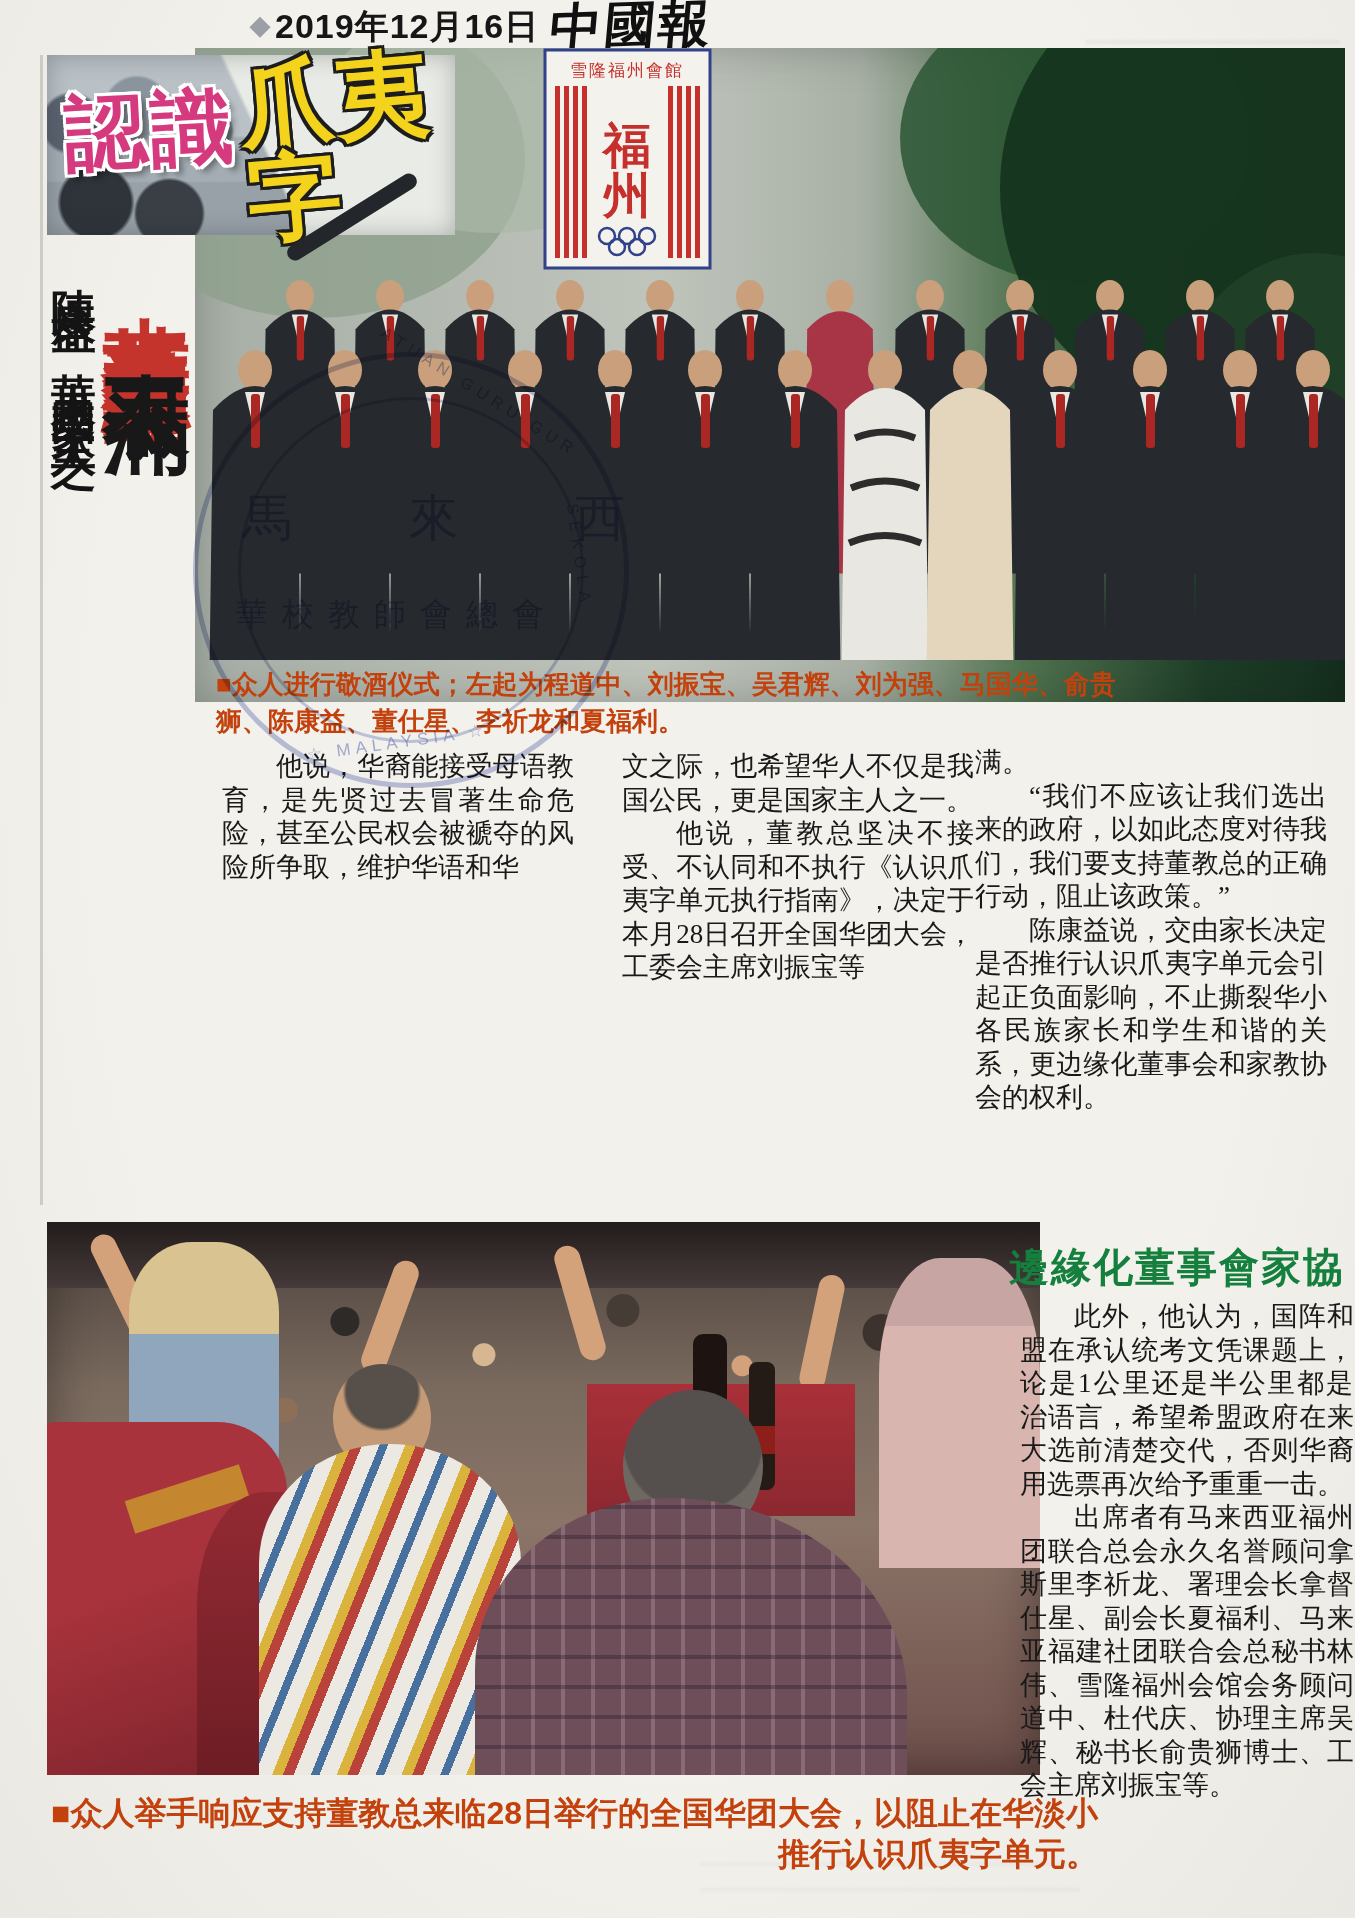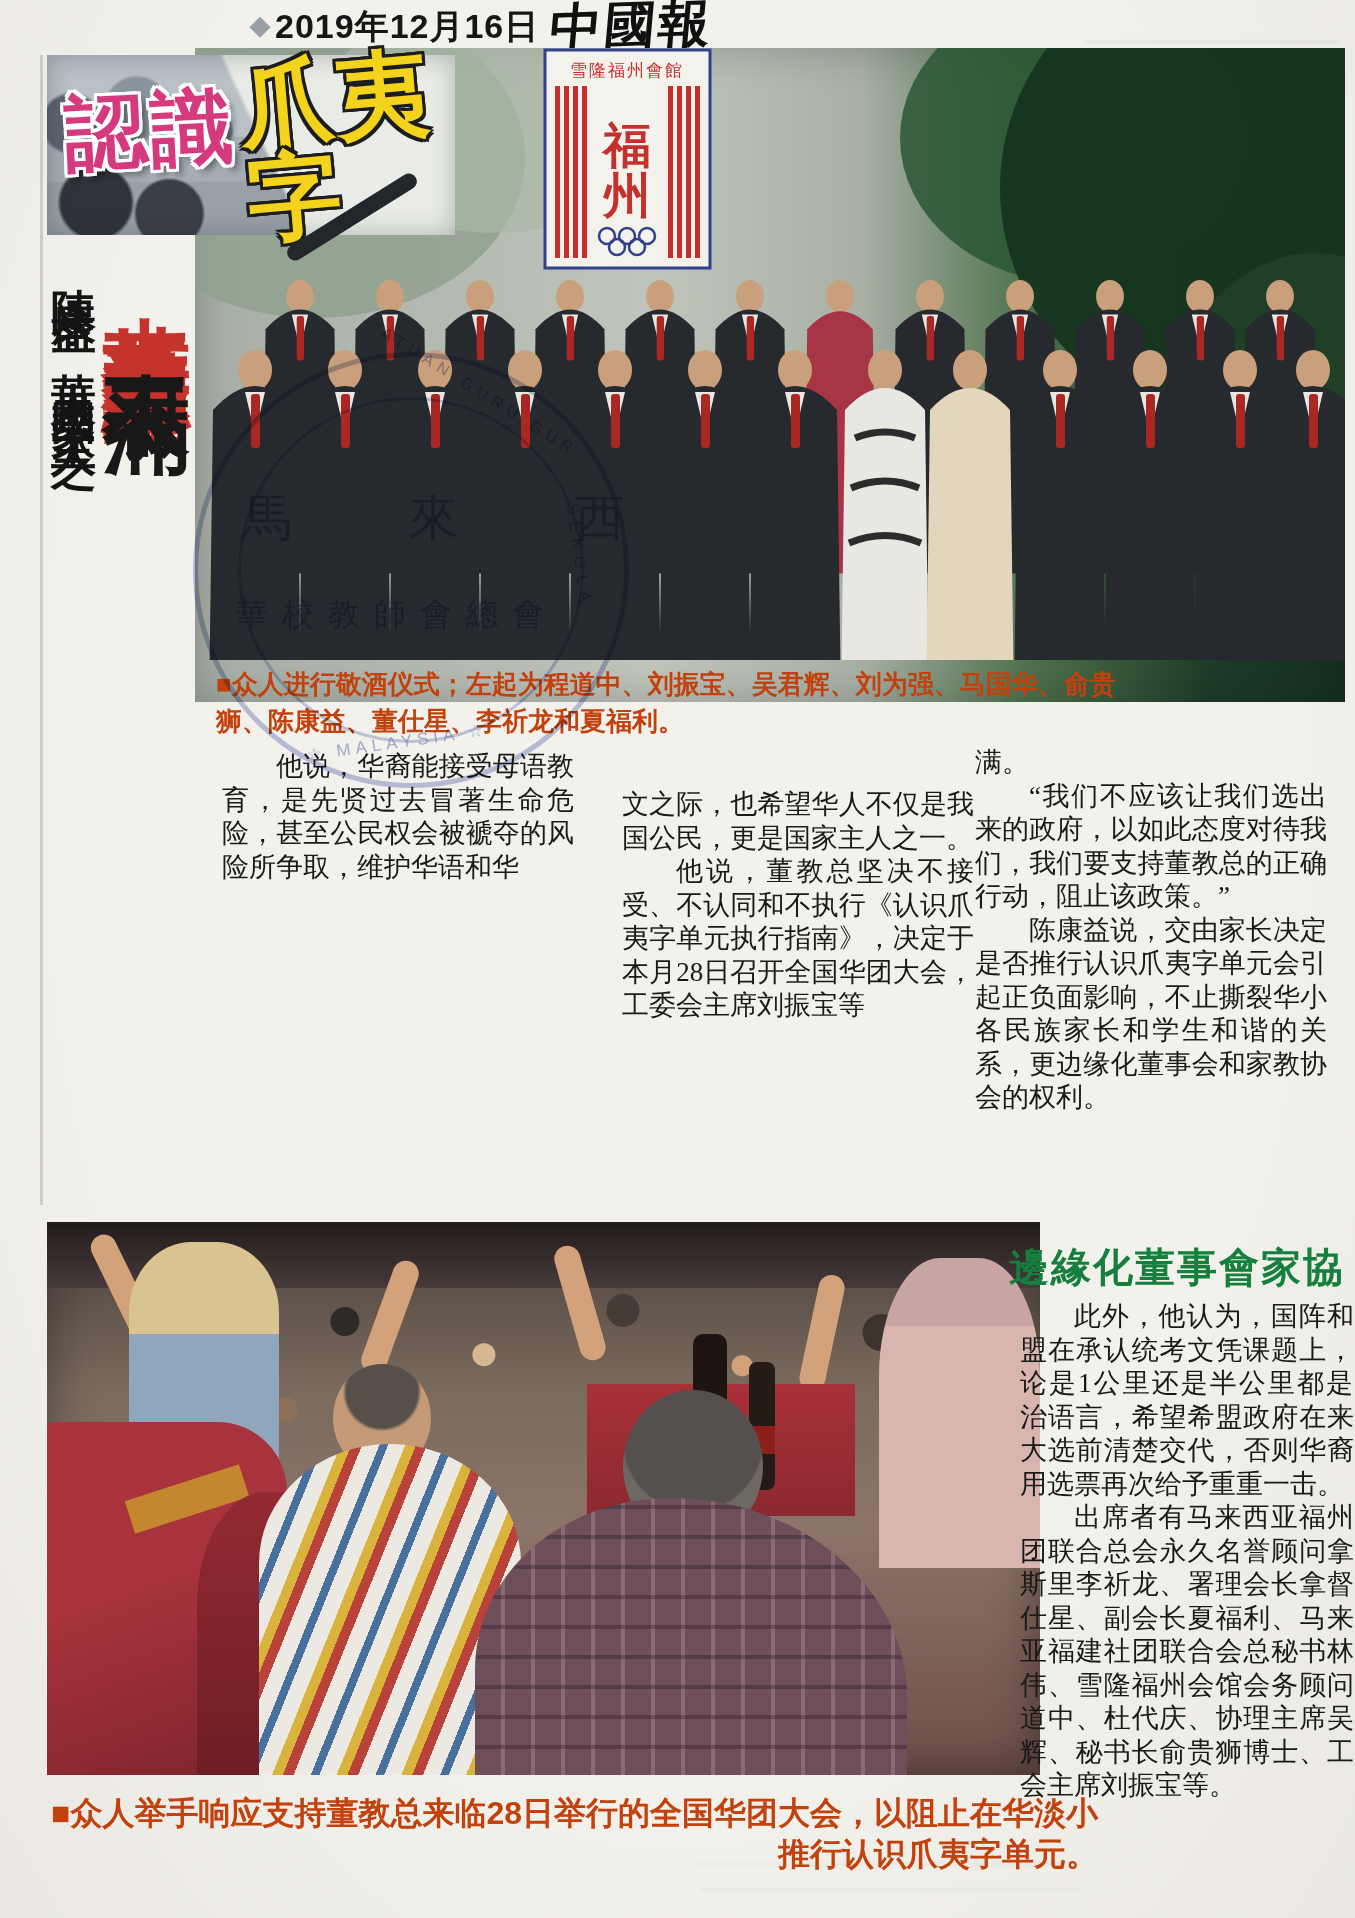--- a/index.html
+++ b/index.html
@@ -59,21 +59,21 @@
   
   .caption{position:absolute;color:#c2410c;z-index:3;margin:0;}
   .cap1{left:216px;top:666px;width:915px;font:700 26px/37px "Liberation Sans", sans-serif;}
   .cap2{left:50px;top:1793px;width:1048px;font:700 32px/41px "Liberation Sans", sans-serif;text-align:right;}
 
   
   .col{position:absolute;color:#191919;font:27px/33.5px "Liberation Serif", serif;text-align:justify;z-index:3;}
   .col p{margin:0;}
   .indent{text-indent:2em;}
   .col1{left:222px;top:750px;width:352px;}
-  .col2{left:622px;top:788px;width:352px;}
+  .col2{left:622px;top:750px;width:352px;}
   .col3{left:975px;top:746px;width:352px;}
   .col4{left:1020px;top:1300px;width:362px;}
   .subhead{position:absolute;left:1000px;top:1244px;width:345px;margin:0;text-align:right;
       font:900 40px/1.2 "Liberation Serif", serif;color:#15803d;z-index:3;letter-spacing:2px;}
 
   
   .stamp{position:absolute;left:193px;top:352px;width:436px;height:436px;border-radius:50%;
       border:5px solid rgba(73,92,176,.45);z-index:6;mix-blend-mode:multiply;opacity:.8;
       font-family:"Liberation Sans", sans-serif;color:rgba(73,92,176,.6);pointer-events:none;}
   .stamp-inner{position:absolute;inset:40px;border:3px solid rgba(73,92,176,.4);border-radius:50%;}

